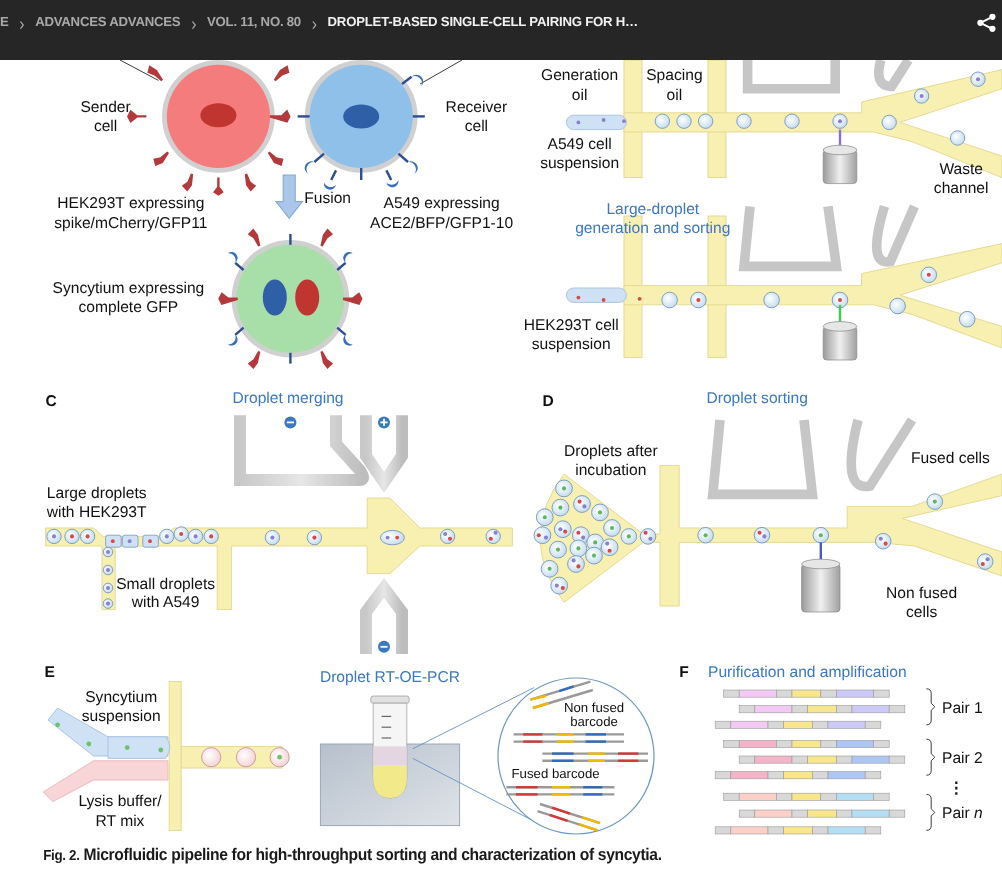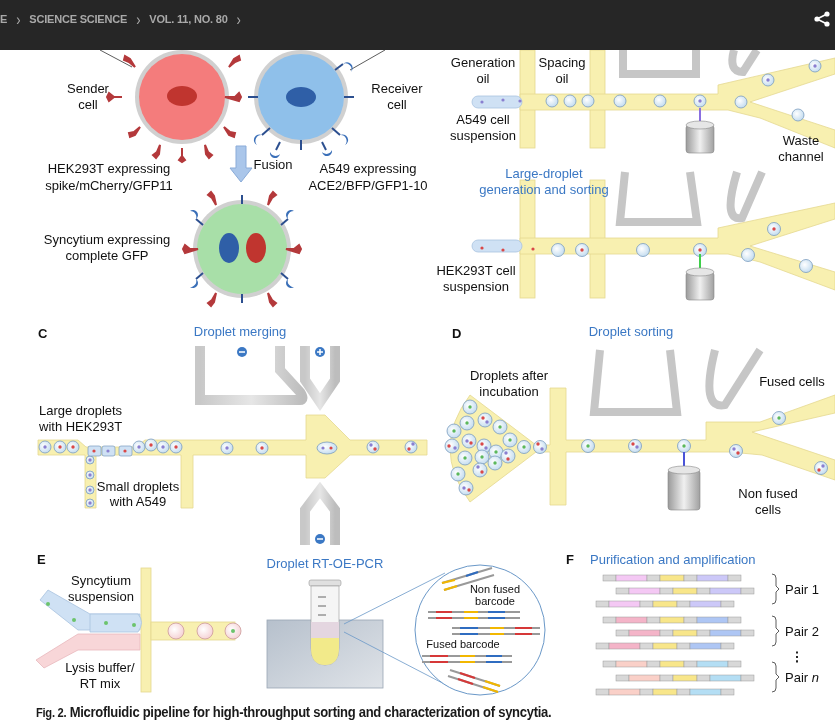--- a/index.html
+++ b/index.html
@@ -705,24 +705,25 @@
       <text x="797" y="661" font-weight="bold" text-anchor="middle">⋮</text>
       <text x="785" y="682"><tspan>Pair </tspan><tspan font-style="italic">n</tspan></text>
     </g>
   </g>
 </svg>
 
 <div class="topbar">
   <div class="crumbs">
     <span class="crumb">E</span>
     <span class="sep">›</span>
-    <span class="crumb">SCIENCE SCIENCE</span>
+    <span class="crumb">ADVANCES ADVANCES</span>
     <span class="sep">›</span>
     <span class="crumb">VOL. 11, NO. 80</span>
     <span class="sep">›</span>
+    <span class="crumb current">DROPLET-BASED SINGLE-CELL PAIRING FOR H…</span>
   </div>
   <div class="share">
     <svg width="20" height="18" viewBox="0 0 20 18">
       <circle cx="15" cy="4" r="2.6" fill="#fff"></circle>
         <circle cx="5" cy="9" r="2.6" fill="#fff"></circle>
         <circle cx="15" cy="14" r="2.6" fill="#fff"></circle>
       <line x1="15" y1="4" x2="5" y2="9" stroke="#fff" stroke-width="1.6"></line>
         <line x1="5" y1="9" x2="15" y2="14" stroke="#fff" stroke-width="1.6"></line>
     </svg>
   </div>

